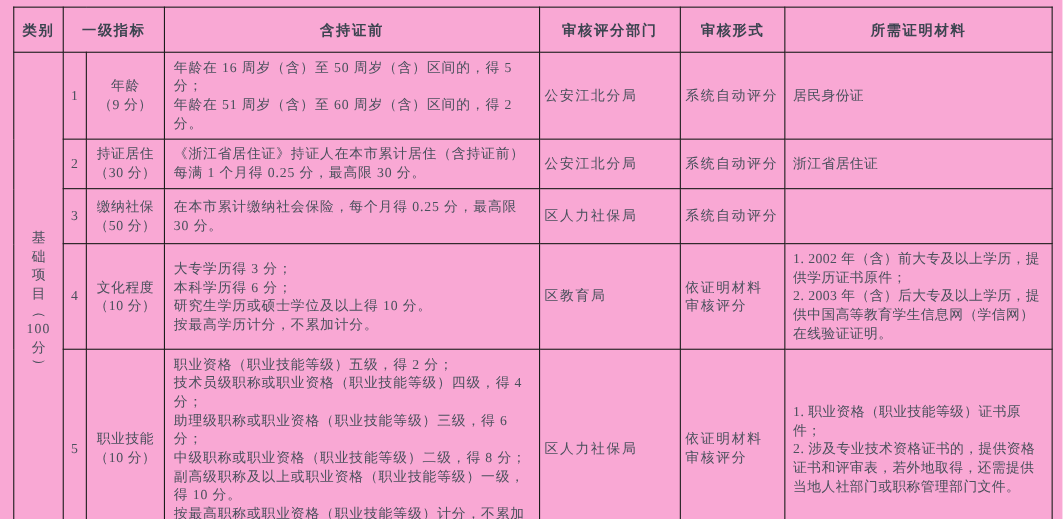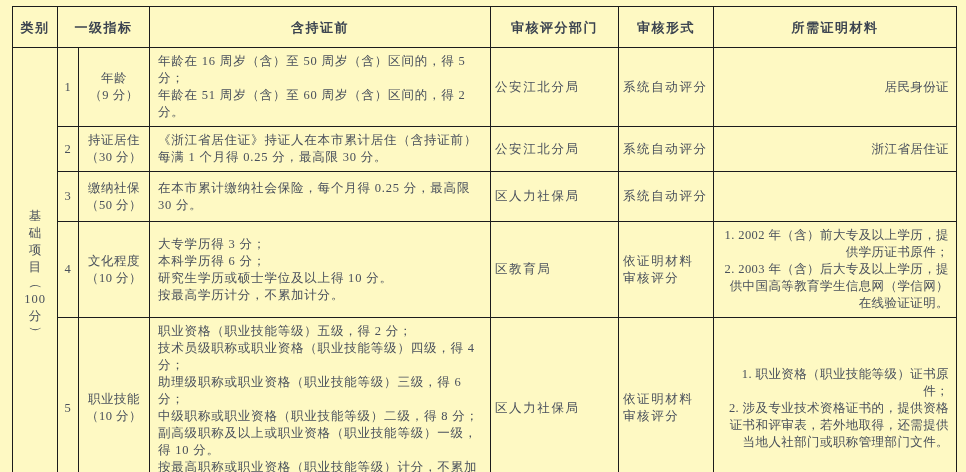--- a/index.html
+++ b/index.html
@@ -7,21 +7,21 @@
     padding: 0;
     background: #ffffff;
     width: 966px;
     height: 472px;
     overflow: hidden;
   }
   .page {
     position: relative;
     width: 966px;
     height: 472px;
-    background: #fef9c3;
+    background: #f9a8d4;
     font-family: "Liberation Serif", "DejaVu Serif", serif;
     color: #49505c;
   }
   table.score-table {
     position: absolute;
     left: 12px;
     top: 6px;
     width: 944px;
     border-collapse: collapse;
     table-layout: fixed;
@@ -39,21 +39,21 @@
     font-family: "Liberation Sans", "DejaVu Sans", sans-serif;
     font-weight: bold;
     font-size: 13px;
     color: #3c4450;
     text-align: center;
     letter-spacing: 1.5px;
   }
   td.center { text-align: center; }
   td.pre    { white-space: pre-line; }
   td.crit   { text-align: left; padding: 5px 8px; }
-  td.mat    { text-align: right; padding: 5px 7px; letter-spacing: 0.4px; }
+  td.mat    { text-align: left; padding: 5px 7px; letter-spacing: 0.4px; }
   td.dept, td.form { text-align: left; letter-spacing: 1.6px; }
   td.indic  { text-align: center; letter-spacing: 0.5px; }
 
   td.cat-cell { text-align: center; vertical-align: middle; }
   .vstack {
     display: flex;
     flex-direction: column;
     align-items: center;
     justify-content: center;
     gap: 3px;

